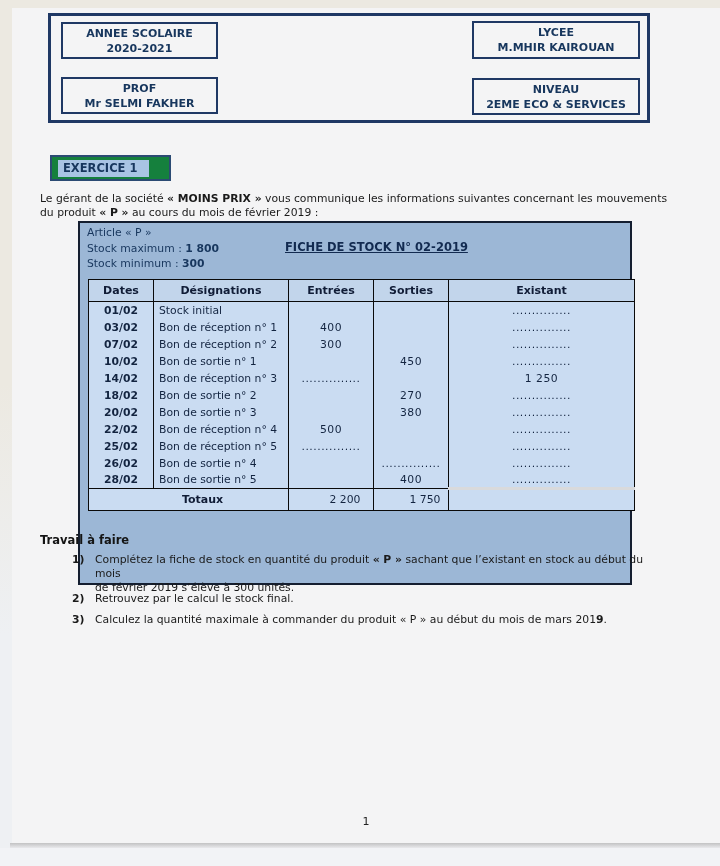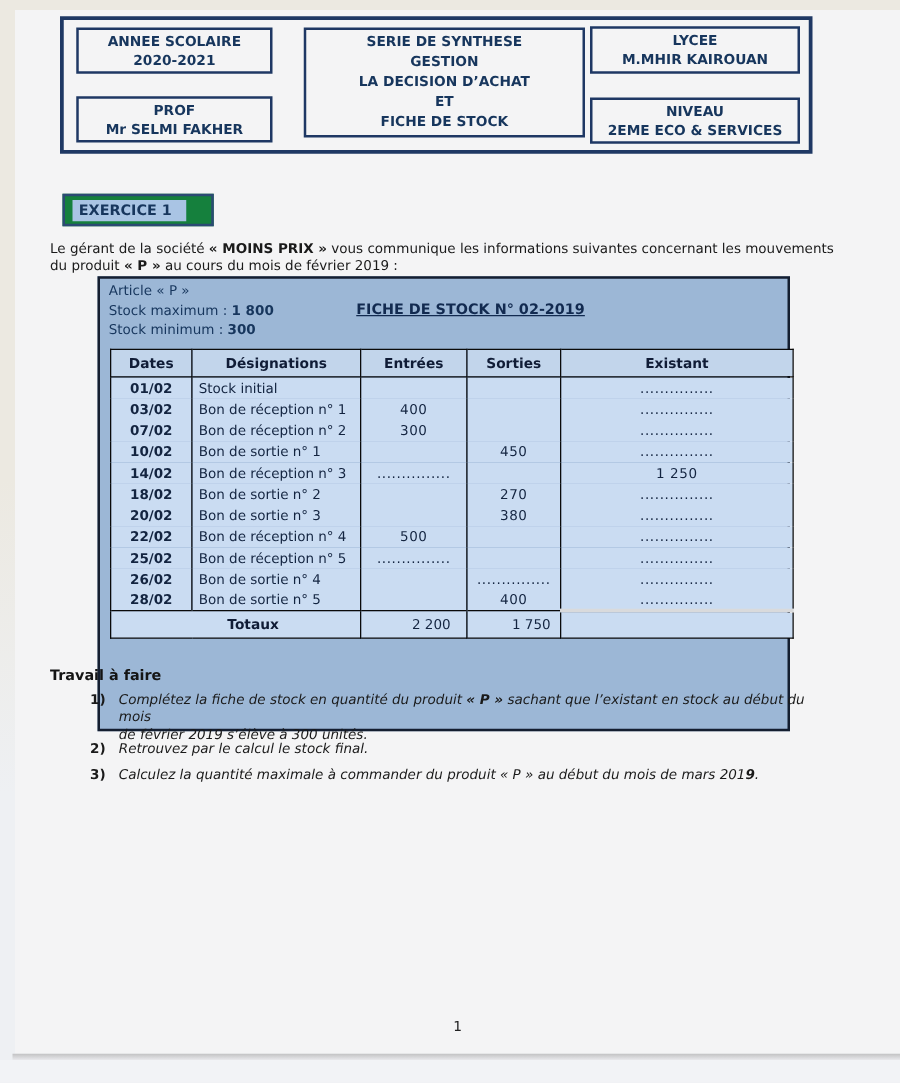--- a/index.html
+++ b/index.html
@@ -66,21 +66,21 @@
     text-align:center;padding-left:28px; }
   tfoot td.t-label { font-weight:bold; font-size:11px; color:#101c36; }
   tfoot td.t-exist { border-top:3px solid #d9dadc; }
 
   
   .work-title { position:absolute; left:28px; top:525px; font-size:11.5px;
     font-weight:bold; color:#141414; }
   .work-item { position:absolute; left:60px; width:600px; font-size:10.8px;
     line-height:13.8px; color:#1a1a1a; display:flex; }
   .work-num { font-weight:bold; width:23px; flex:none; }
-  .work-body { flex:1;font-style:italic; }
+  .work-body { flex:1; }
   .wi-1 { top:545px; } .wi-2 { top:584px; } .wi-3 { top:605px; }
 
   .page-num { position:absolute; left:0; top:807px; width:708px;
     text-align:center; font-size:11px; color:#222; }
 </style>
 </head>
 <body>
 
 <div class="strip-top"></div>
 <div class="strip-left"></div>
@@ -88,27 +88,20 @@
 <div class="page">
 
   <div class="hdr-outer"></div>
   <div class="hdr-box hdr-annee">
       <div>ANNEE SCOLAIRE</div>
       <div>2020-2021</div>
     </div>
   <div class="hdr-box hdr-prof">
       <div>PROF</div>
       <div>Mr SELMI FAKHER</div>
-    </div>
-  <div class="hdr-box hdr-center">
-      <div>SERIE DE SYNTHESE</div>
-      <div>GESTION</div>
-      <div>LA DECISION D’ACHAT</div>
-      <div>ET</div>
-      <div>FICHE DE STOCK</div>
     </div>
   <div class="hdr-box hdr-lycee">
       <div>LYCEE</div>
       <div>M.MHIR KAIROUAN</div>
     </div>
   <div class="hdr-box hdr-niveau">
       <div>NIVEAU</div>
       <div>2EME ECO &amp; SERVICES</div>
     </div>
 

